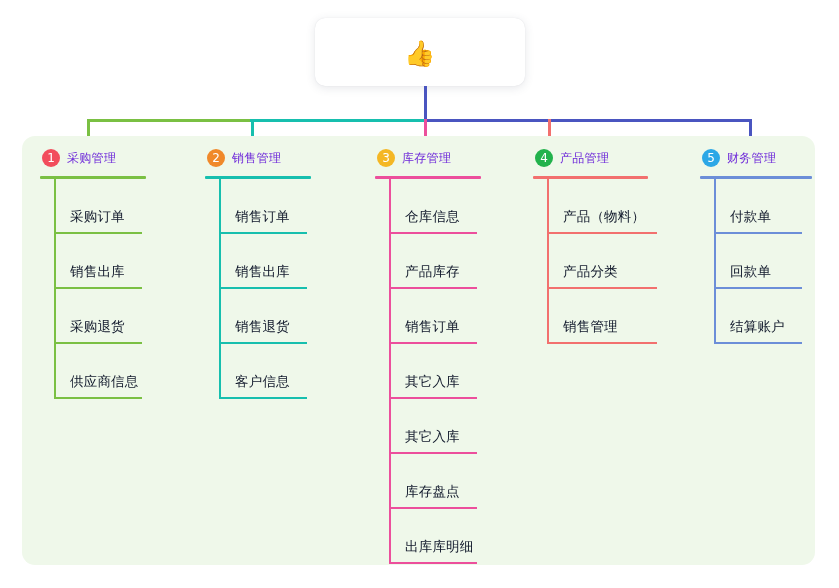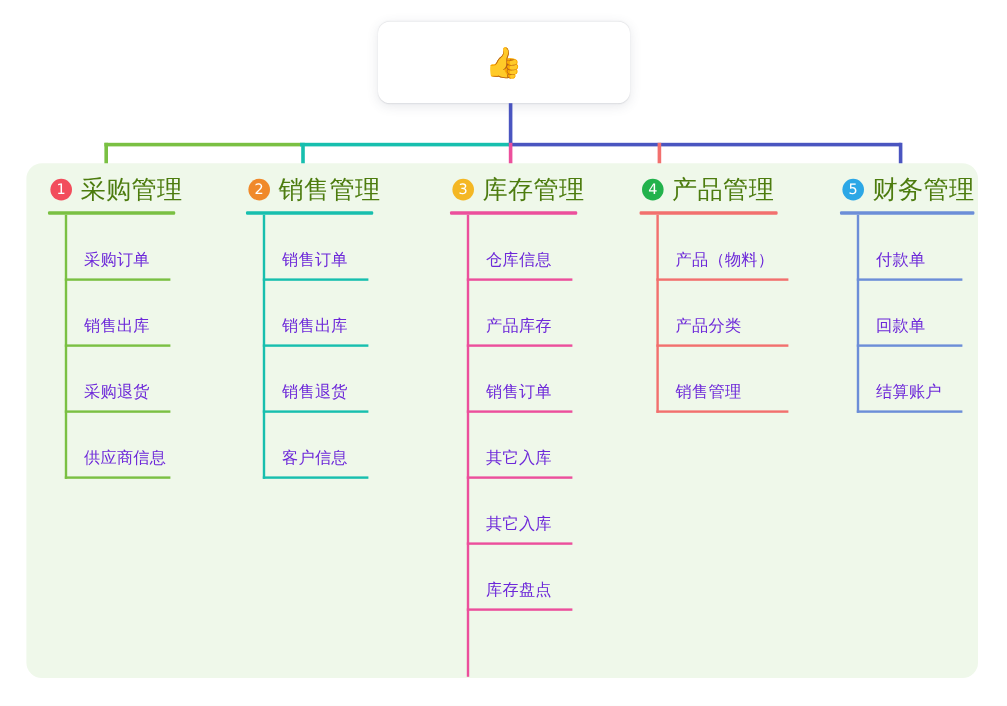--- a/index.html
+++ b/index.html
@@ -83,22 +83,22 @@
     height: 18px;
     border-radius: 50%;
     color: #ffffff;
     font-size: 12px;
     line-height: 18px;
     text-align: center;
     flex: 0 0 auto;
     font-family: "DejaVu Sans", sans-serif;
   }
   .col-title {
-    font-size: 21px;
-    color: #4d7c0f;
+    font-size: 12px;
+    color: #6d28d9;
     white-space: nowrap;
     letter-spacing: 0.3px;
   }
   .col-underline {
     height: 3px;
     margin-top: 6px;
     border-radius: 1px;
   }
   .col-body {
     position: relative;
@@ -112,21 +112,21 @@
   }
   .leaf {
     position: relative;
     height: 55px;
   }
   .leaf-label {
     position: absolute;
     left: 30px;
     bottom: 8px;
     font-size: 13.5px;
-    color: #6d28d9;
+    color: #0f172a;
     white-space: nowrap;
     letter-spacing: 0.2px;
   }
   .leaf-underline {
     position: absolute;
     left: 14px;
     bottom: 0;
     height: 2px;
   }
 </style>
@@ -235,20 +235,24 @@
             <div class="leaf-underline" style="width: 88px; background: rgb(236, 79, 156);"></div>
           </div>
           <div class="leaf">
             <span class="leaf-label">其它入库</span>
             <div class="leaf-underline" style="width: 88px; background: rgb(236, 79, 156);"></div>
           </div>
           <div class="leaf">
             <span class="leaf-label">库存盘点</span>
             <div class="leaf-underline" style="width: 88px; background: rgb(236, 79, 156);"></div>
           </div>
+          <div class="leaf">
+            <span class="leaf-label">出库库明细</span>
+            <div class="leaf-underline" style="width: 88px; background: rgb(236, 79, 156);"></div>
+          </div>
         </div>
       </div>
       <div class="column" style="left: 533px;">
         <div class="col-head">
           <span class="badge" style="background: rgb(34, 178, 76);">4</span>
           <span class="col-title">产品管理</span>
         </div>
         <div class="col-underline" style="width: 115px; background: rgb(242, 112, 110);"></div>
         <div class="col-body">
           <div class="trunk" style="background: rgb(242, 112, 110); height: 165px;"></div>

